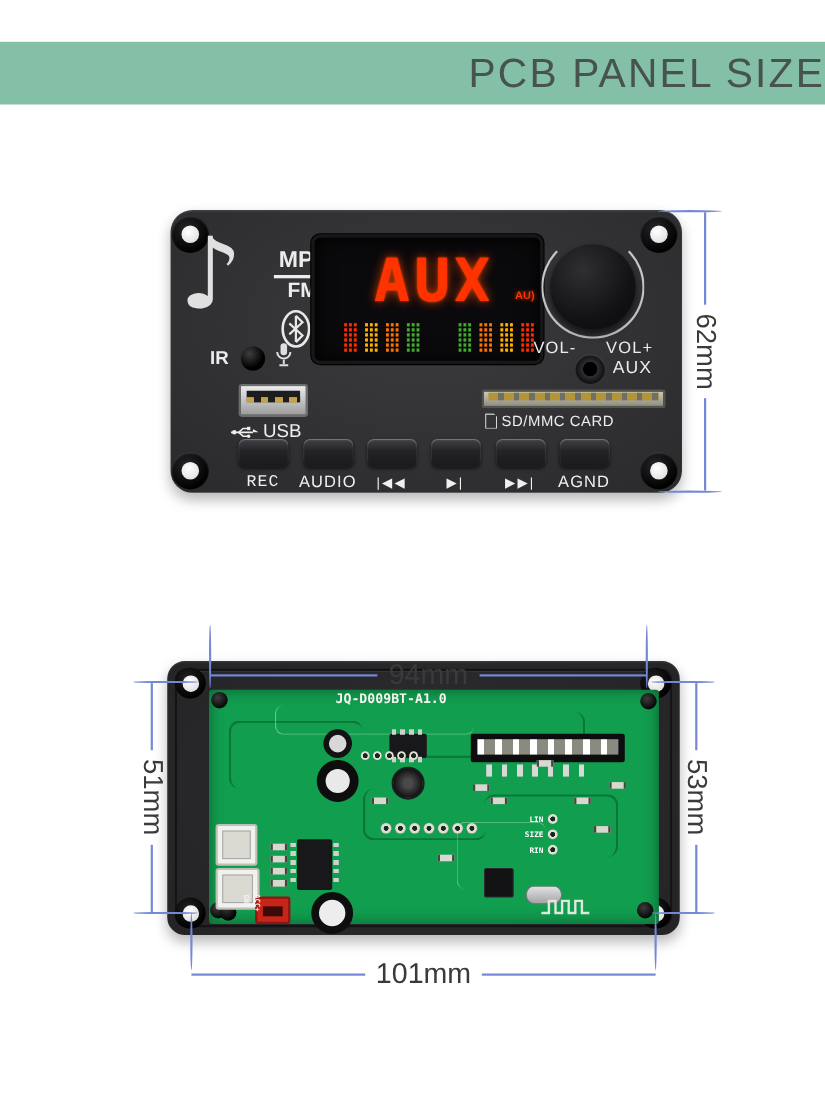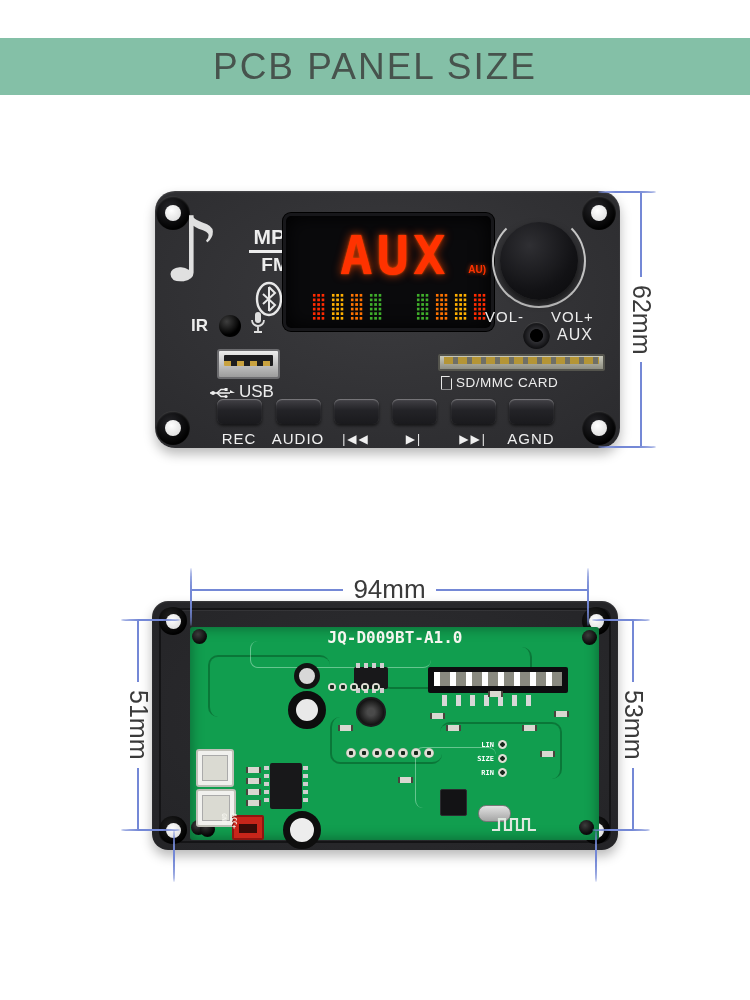--- a/index.html
+++ b/index.html
@@ -2,21 +2,21 @@
 <html><head>
 <meta charset="utf-8">
 <style>
   html,body{margin:0;padding:0;background:#fff;}
   .page{position:relative;width:750px;height:1000px;background:#fff;overflow:hidden;
         font-family:"Liberation Sans",sans-serif;}
   .abs{position:absolute;}
 
   
   .header{position:absolute;left:0;top:38px;width:750px;height:57px;background:#84c0a7;
-          display:flex;align-items:center;justify-content:center;}
+          display:flex;align-items:center;justify-content:flex-end;}
   .header h1{margin:0;font-size:37px;font-weight:400;color:#47534d;letter-spacing:2px;}
 
   
   .dim{position:absolute;z-index:30;}
   .dim-h .cap{position:absolute;width:2px;top:0;bottom:0;background:#7488d6;}
   .dim-h .row{position:absolute;left:1px;right:1px;display:flex;align-items:center;}
   .dim-h .seg{flex:1;height:2px;background:#7488d6;}
   .dim-lab{font-size:26px;color:#3a3a3a;margin:0 10px;white-space:nowrap;}
   .dim-v .cap{position:absolute;height:2px;left:0;right:0;background:#7488d6;}
   .dim-v .col{position:absolute;top:2px;bottom:2px;display:flex;flex-direction:column;align-items:center;}
@@ -193,21 +193,21 @@
       <span style="font-size:13.5px;letter-spacing:.5px;">SD/MMC CARD</span>
     </div>
 
     <div class="btn" style="left:62px;"></div>
     <div class="btn" style="left:121px;"></div>
     <div class="btn" style="left:179px;"></div>
     <div class="btn" style="left:237px;"></div>
     <div class="btn" style="left:296px;"></div>
     <div class="btn" style="left:354px;"></div>
 
-    <div class="blab" style="left:51px;">REC</div>
+    <div class="blab" style="left:51px;font-family:Liberation Mono, monospace;">REC</div>
     <div class="blab" style="left:110px;">AUDIO</div>
     <div class="blab icon-lab" style="left:168px;">|◀◀</div>
     <div class="blab icon-lab" style="left:226px;">▶|</div>
     <div class="blab icon-lab" style="left:285px;">▶▶|</div>
     <div class="blab" style="left:343px;">AGND</div>
   </div>
 
   <div class="dim dim-v" style="left:598px;top:191px;width:58px;height:257px;">
     <div class="cap" style="top:0;"></div>
     <div class="cap" style="bottom:0;"></div>
@@ -228,21 +228,21 @@
 
     <div class="pcb">
 
       <div class="trace" style="left:18px;top:28px;width:120px;height:60px;border-left-width:2px;border-top-width:2px;"></div>
       <div class="trace" style="left:190px;top:20px;width:150px;height:40px;border-bottom-width:2px;border-right-width:2px;"></div>
       <div class="trace" style="left:140px;top:90px;width:110px;height:45px;border-bottom-width:2px;border-left-width:2px;"></div>
       <div class="trace" style="left:250px;top:95px;width:120px;height:55px;border-top-width:2px;border-right-width:2px;"></div>
       <div class="silkline" style="left:60px;top:14px;width:180px;height:26px;border-bottom-width:1.5px;border-left-width:1.5px;"></div>
       <div class="silkline" style="left:225px;top:120px;width:80px;height:60px;border-top-width:1.5px;border-left-width:1.5px;"></div>
 
-      <div class="silk" style="position:absolute;left:115px;top:1px;width:180px;text-align:center;font-size:16px;">JQ-D009BT-A1.0</div>
+      <div class="silk" style="position:absolute;left:115px;top:1px;width:180px;font-size:12px;">JQ-D009BT-A1.0</div>
 
       <div class="pcb-screw" style="left:2px;top:2px;"></div>
       <div class="pcb-screw" style="left:392px;top:3px;"></div>
       <div class="pcb-screw" style="left:1px;top:193px;"></div>
       <div class="pcb-screw" style="left:389px;top:193px;"></div>
 
       <div class="cap" style="left:104px;top:36px;width:26px;height:26px;border:5px solid #121212;background:#d8d8d8;"></div>
       <div class="cap" style="left:98px;top:64px;width:38px;height:38px;border:8px solid #0d0d0d;background:#e9e9e9;"></div>
       <div class="cap" style="left:93px;top:184px;width:38px;height:38px;border:7px solid #0e0e0e;background:#ededed;"></div>
       <div class="cap" style="left:10px;top:195px;width:15px;height:15px;background:radial-gradient(circle at 38% 32%,#333,#050505 65%);"></div>
@@ -327,21 +327,21 @@
       <div class="smd" style="left:350px;top:124px;"></div>
       <div class="smd" style="left:208px;top:150px;"></div>
       <div class="smd" style="left:148px;top:98px;"></div>
       <div class="smd" style="left:364px;top:84px;"></div>
     </div>
   </div>
 
   <div class="dim dim-h" style="left:190px;top:568px;width:399px;height:58px;">
     <div class="cap" style="left:0;"></div>
     <div class="cap" style="right:0;"></div>
-    <div class="row" style="top:6px;">
+    <div class="row" style="top:30px;">
       <div class="seg"></div>
       <div class="dim-lab">94mm</div>
       <div class="seg"></div>
     </div>
   </div>
 
   <div class="dim dim-v" style="left:121px;top:619px;width:59px;height:212px;">
     <div class="cap" style="top:0;"></div>
     <div class="cap" style="bottom:0;"></div>
     <div class="col" style="left:0;width:34px;">
@@ -357,15 +357,20 @@
     <div class="col" style="right:0;width:34px;">
       <div class="seg"></div>
       <div class="dim-lab-v">53mm</div>
       <div class="seg"></div>
     </div>
   </div>
 
   <div class="dim dim-h" style="left:173px;top:830px;width:424px;height:52px;">
     <div class="cap" style="left:0;"></div>
     <div class="cap" style="right:0;"></div>
+    <div class="row" style="top:40px;">
+      <div class="seg"></div>
+      <div class="dim-lab">101mm</div>
+      <div class="seg"></div>
+    </div>
   </div>
 
 </div>
 
 </body></html>

